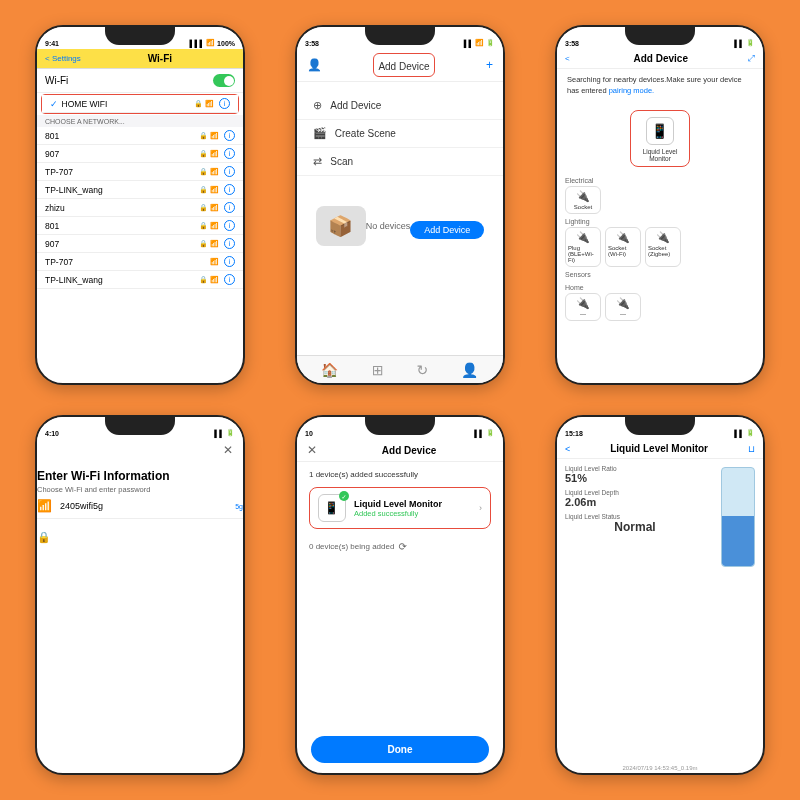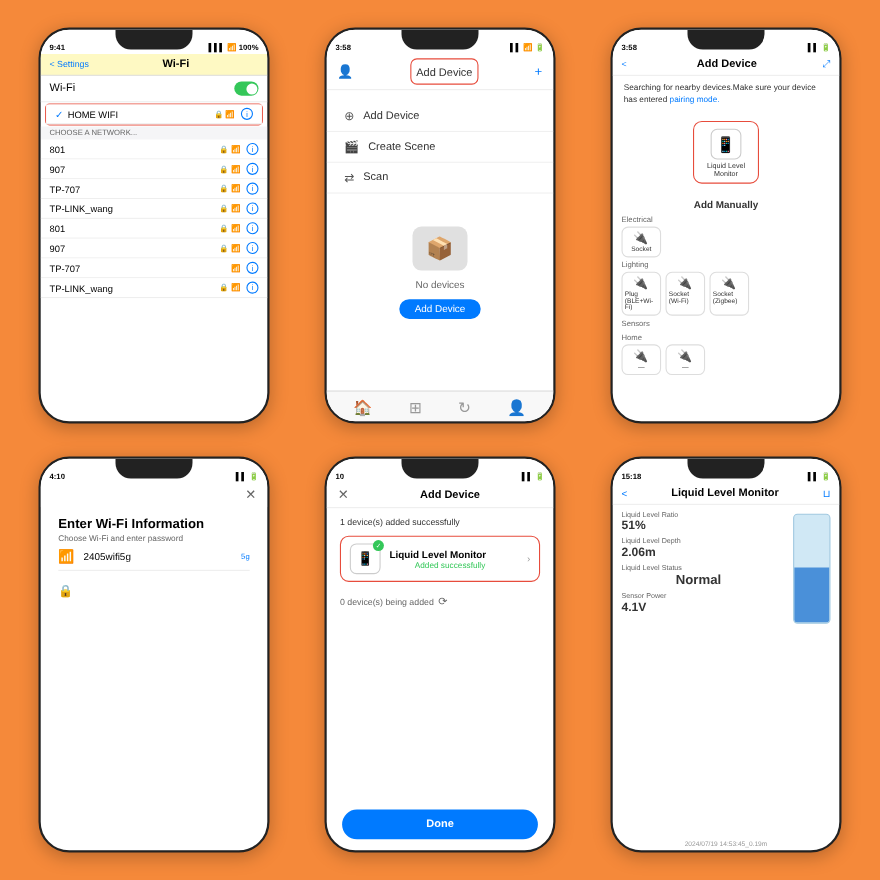--- a/index.html
+++ b/index.html
@@ -59,21 +59,21 @@
       z-index: 5;
       position: relative;
     }
     .status-icons { display: flex; gap: 2px; align-items: center; }
 
     
     .wifi-header {
       display: flex;
       align-items: center;
       padding: 4px 8px;
-      background: #fef9c3;
+      background: #fde047;
       border-bottom: 0.5px solid #ddd;
       font-size: 8px;
     }
     .wifi-header .back { color: #007AFF; font-size: 8px; margin-right: 4px; }
     .wifi-header .title { font-size: 10px; font-weight: 600; text-align: center; flex: 1; }
     .wifi-section-title {
       background: #f5f5f7;
       font-size: 7px;
       color: #666;
       padding: 3px 8px 2px;
@@ -145,21 +145,21 @@
       display: flex;
       align-items: center;
       padding: 7px 16px;
       font-size: 10px;
       color: #333;
       border-bottom: 0.5px solid #f0f0f0;
     }
     .menu-item .icon { margin-right: 8px; font-size: 11px; color: #555; }
     .no-devices-area {
       display: flex;
-      flex-direction: column;
+      flex-direction: row;
       align-items: center;
       justify-content: center;
       padding: 20px 0 10px;
     }
     .device-icon-placeholder {
       width: 50px; height: 40px;
       background: #e0e0e0;
       border-radius: 8px;
       margin-bottom: 8px;
       position: relative;
@@ -261,21 +261,21 @@
 
     
     .wifi-info-header {
       display: flex;
       align-items: center;
       justify-content: flex-end;
       padding: 4px 10px;
       background: #fff;
     }
     .close-x { font-size: 12px; color: #666; }
-    .wifi-form-content { padding: 8px 16px; }
+    .wifi-form-content { padding: 8px 0; }
     .wifi-form-title { font-size: 12px; font-weight: 700; margin-bottom: 2px; }
     .wifi-form-sub { font-size: 7.5px; color: #666; }
     .wifi-row {
       display: flex;
       align-items: center;
       padding: 5px 0;
       border-bottom: 0.5px solid #eee;
       margin-bottom: 8px;
     }
     .wifi-row .wifi-icon { font-size: 12px; margin-right: 8px; color: #333; }
@@ -348,21 +348,21 @@
       background: #34C759;
       border-radius: 50%;
       display: flex;
       align-items: center;
       justify-content: center;
       color: #fff;
       font-size: 6px;
     }
     .device-success-info { flex: 1; }
     .device-success-name { font-size: 9px; font-weight: 600; }
-    .device-success-status { font-size: 7.5px; color: #34C759; margin-left: 23px; }
+    .device-success-status { font-size: 7.5px; color: #34C759; }
     .being-added { font-size: 8px; color: #666; padding: 8px 12px; display: flex; align-items: center; gap: 4px; }
     .spinner { font-size: 10px; animation: spin 1s linear infinite; }
     @keyframes spin { from { transform: rotate(0deg); } to { transform: rotate(360deg); } }
     .done-btn {
       position: absolute;
       bottom: 10px;
       left: 14px; right: 14px;
       background: #007AFF;
       color: #fff;
       border: none;
@@ -488,20 +488,28 @@
         </div>
       <div class="wifi-network-row">
           <span class="net-name">TP-LINK_wang</span>
           <div class="wifi-icons">
             <span>🔒</span>
             <span>📶</span>
             <div class="info-circle">ℹ</div>
           </div>
         </div>
       <div class="wifi-network-row">
+          <span class="net-name">zhizu</span>
+          <div class="wifi-icons">
+            <span>🔒</span>
+            <span>📶</span>
+            <div class="info-circle">ℹ</div>
+          </div>
+        </div>
+      <div class="wifi-network-row">
           <span class="net-name">801</span>
           <div class="wifi-icons">
             <span>🔒</span>
             <span>📶</span>
             <div class="info-circle">ℹ</div>
           </div>
         </div>
       <div class="wifi-network-row">
           <span class="net-name">907</span>
           <div class="wifi-icons">
@@ -593,21 +601,20 @@
       </div>
       <div class="search-msg">
         Searching for nearby devices.Make sure your device has entered <span style="color:#007AFF;text-align:center;">pairing mode.</span>
       </div>
       <div class="device-found-grid">
         <div class="device-card">
           <div class="device-card-icon">📱</div>
           <span class="device-card-label">Liquid Level Monitor</span>
         </div>
       </div>
-      <div class="add-manually-title">Add Manually</div>
       <div class="category-section">
         <div class="category-label">Electrical</div>
         <div class="category-items">
           <div class="category-item">
               <span class="ci-icon">🔌</span>
               <span>Socket</span>
             </div>
         </div>
       </div>
       <div class="category-section">
@@ -733,24 +740,20 @@
             <div class="stat-value">51%</div>
           </div>
           <div class="stat-item">
             <div class="stat-label">Liquid Level Depth</div>
             <div class="stat-value">2.06m</div>
           </div>
           <div class="stat-item">
             <div class="stat-label">Liquid Level Status</div>
             <div class="stat-value normal">Normal</div>
           </div>
-          <div class="stat-item">
-            <div class="stat-label">Sensor Power</div>
-            <div class="stat-value">4.1V</div>
-          </div>
         </div>
         <div class="monitor-visual">
           <div class="tank-container">
             <div class="tank-fill" style="height:51%;">
               
             </div>
           </div>
         </div>
       </div>
       <div class="timestamp">2024/07/19 14:53:45_0.19m</div>

